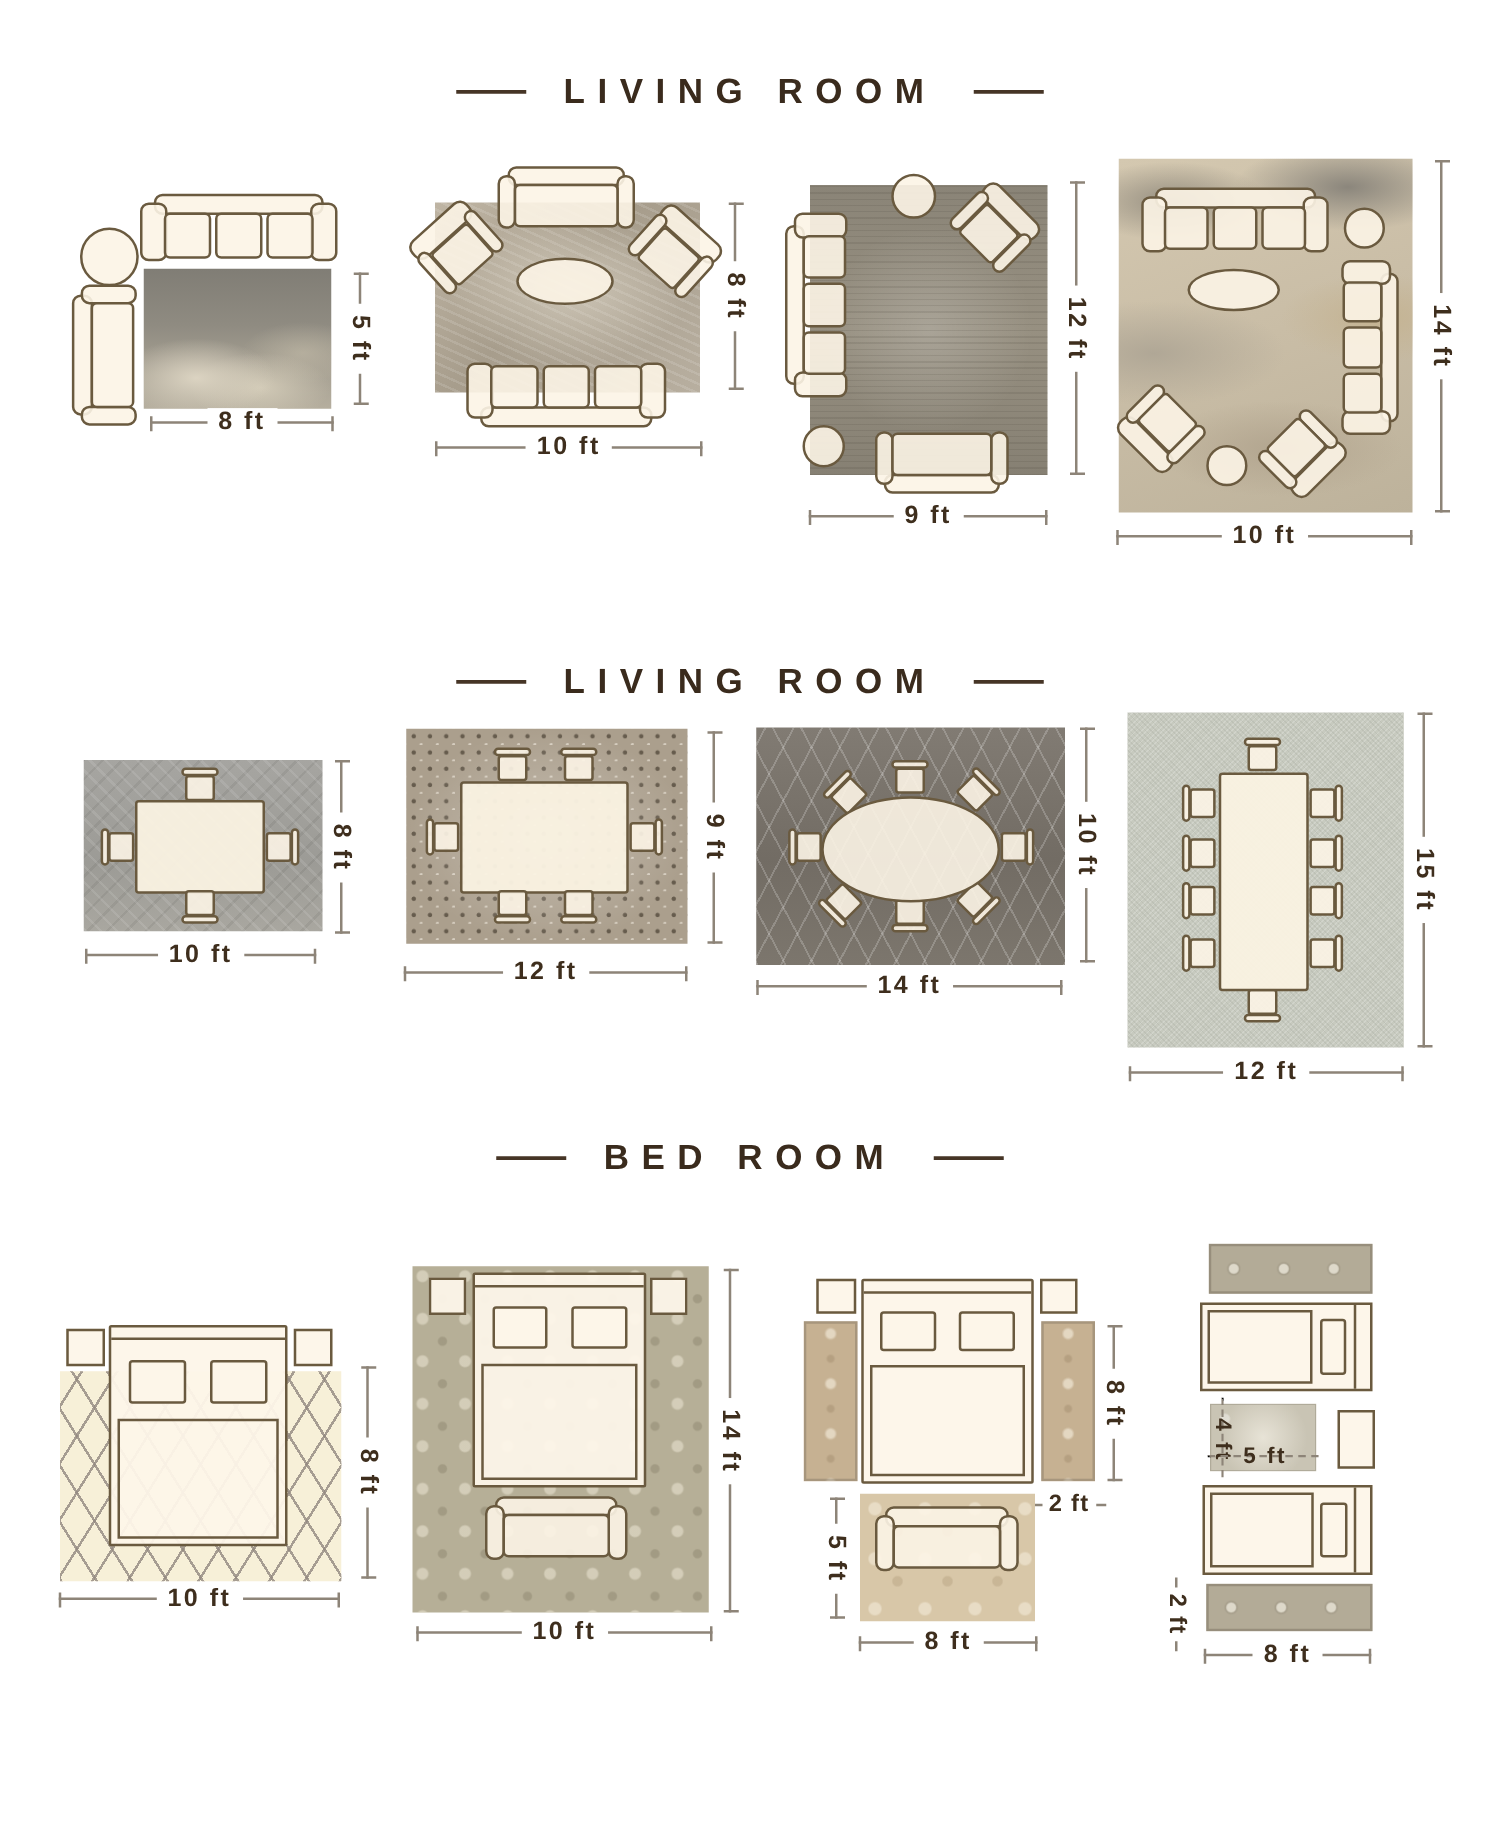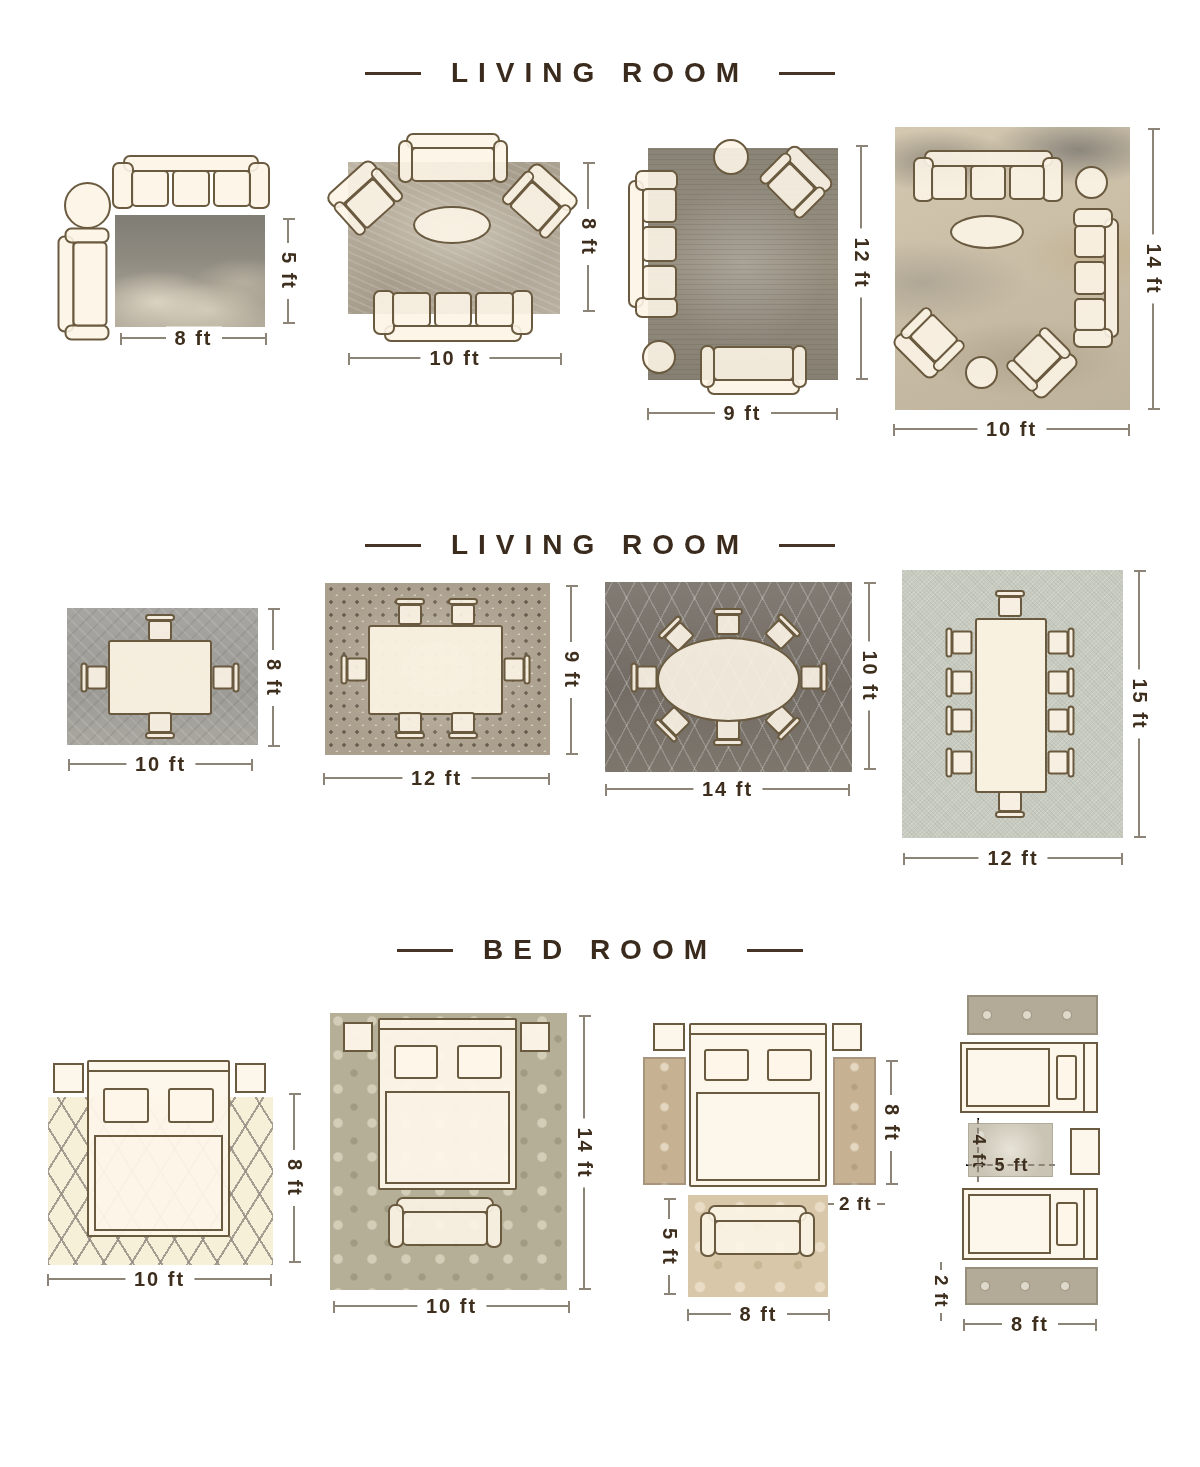--- a/index.html
+++ b/index.html
@@ -458,21 +458,21 @@
     <span class="t1"></span>
       <span class="t2"></span>
       <span class="lb">12 ft</span>
   </div>
   <div class="dimv" style="left:1138px;top:570px;height:268px">
     <span class="t1"></span>
       <span class="t2"></span>
       <span class="lb">15 ft</span>
   </div>
 
-  <div class="sec-title" style="top:934px">
+  <div class="sec-title" style="top:910px">
     <span class="dash"></span>
     <h2>BED ROOM</h2>
     <span class="dash"></span>
   </div>
 
   <div class="rug rug-br1" style="left:48px;top:1097px;width:225px;height:168px"></div>
   <div class="nstand" style="left:53px;top:1063px;width:31px;height:30px"></div>
   <div class="nstand" style="left:235px;top:1063px;width:31px;height:30px"></div>
   <div class="bed" style="left:87px;top:1060px;width:143px;height:177px">
     <div class="hb"></div>

